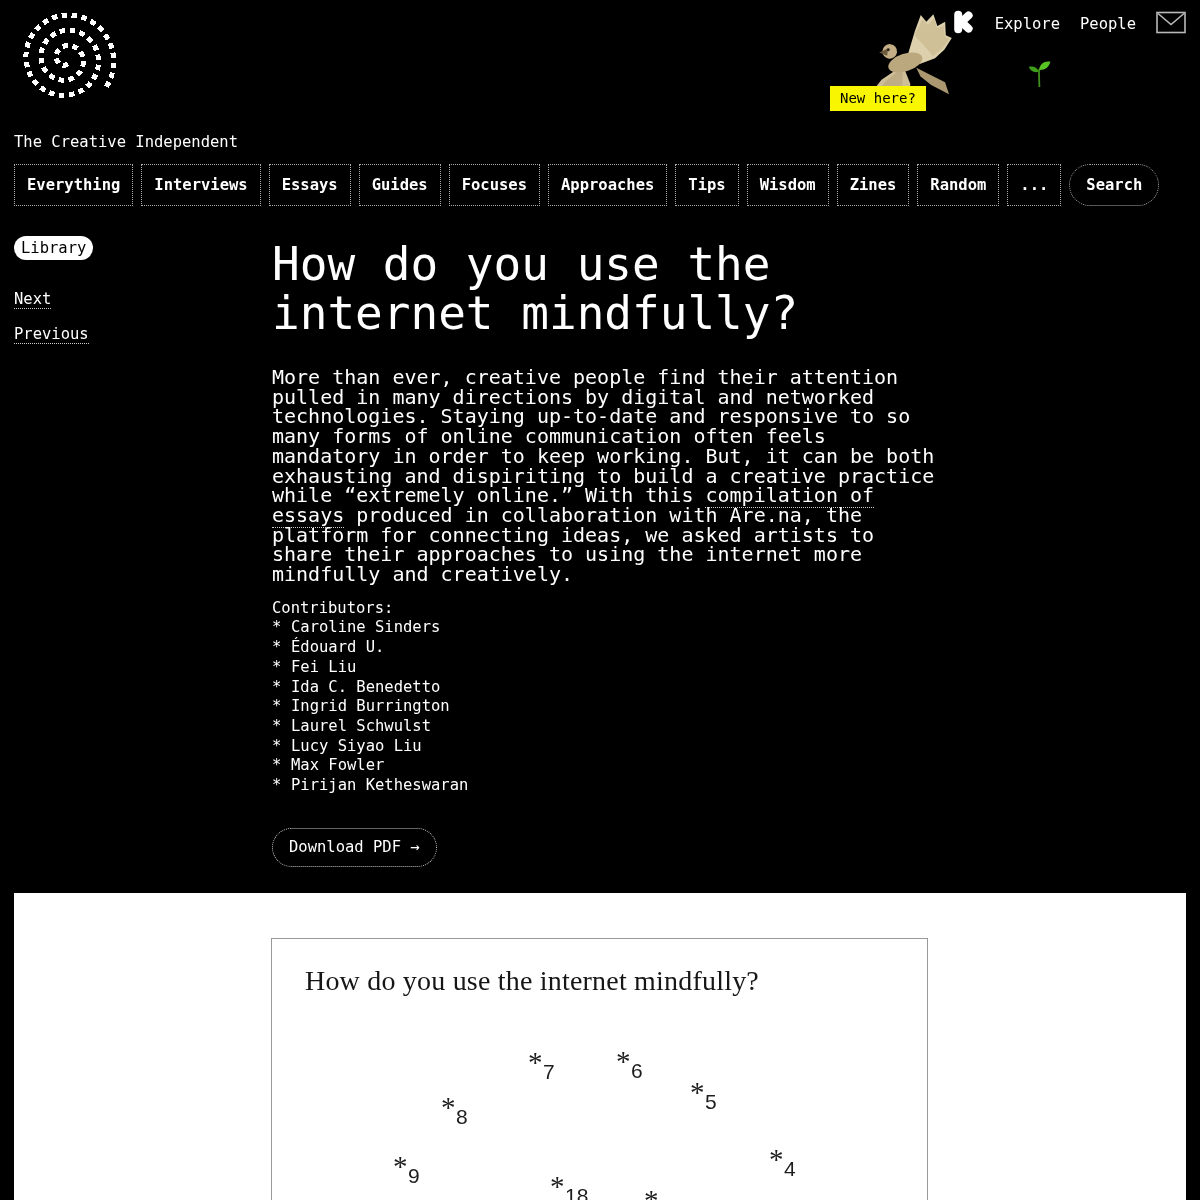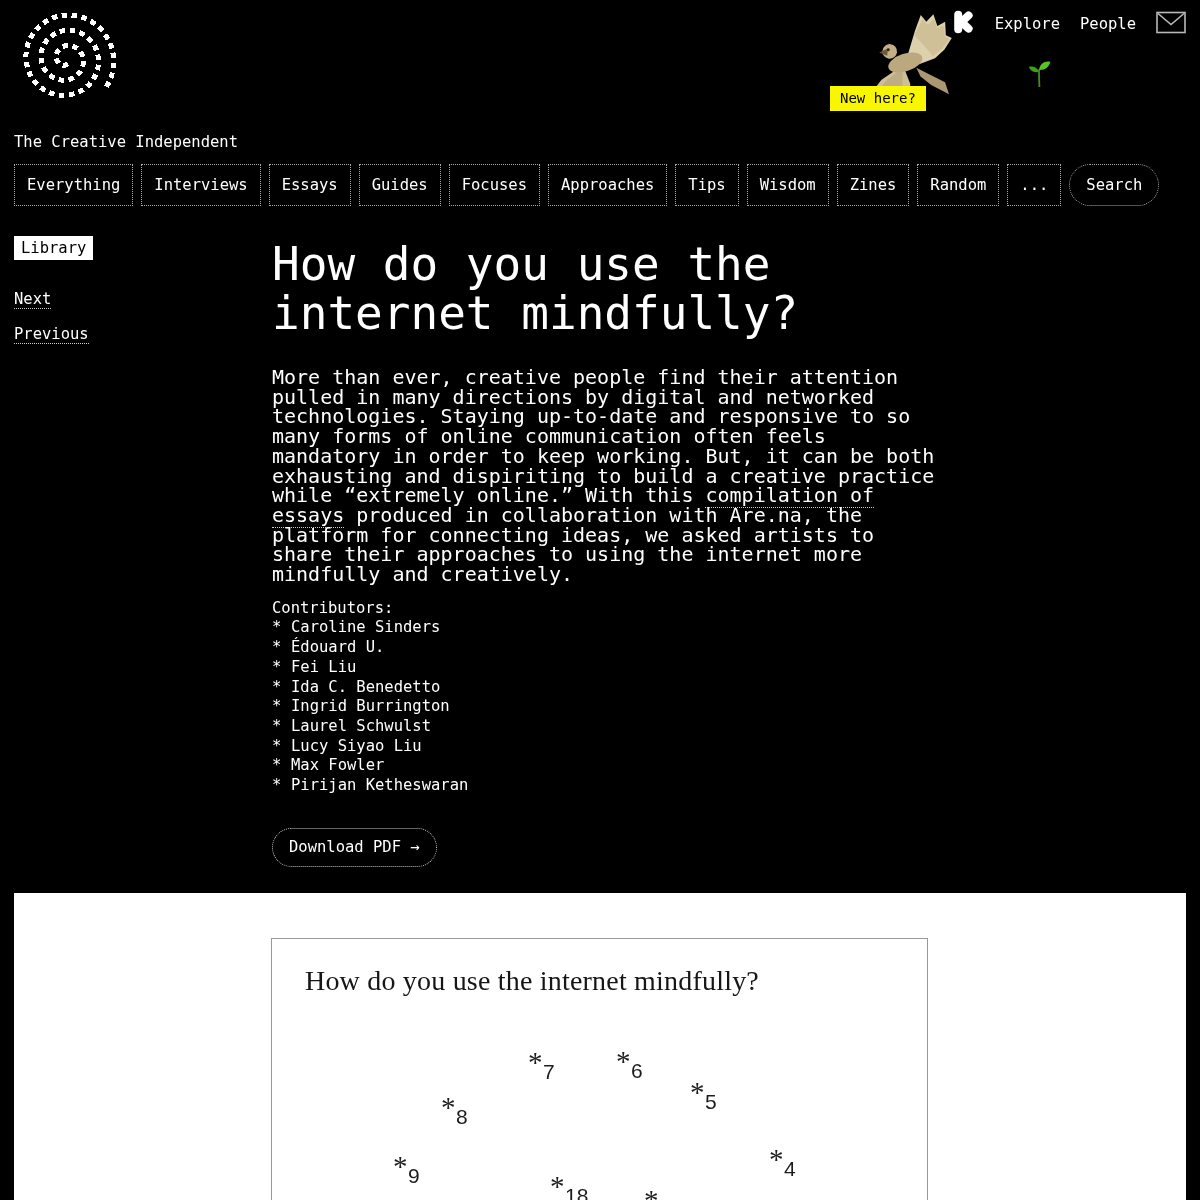--- a/index.html
+++ b/index.html
@@ -34,28 +34,29 @@
   .nav {
     position: absolute; left: 14px; top: 164px; right: 14px;
     display: flex; gap: 8px;
   }
   .nav a {
     display: inline-block;
     border: 1px dotted #a9a9a9;
     padding: 11px 12px;
     font-size: 15.5px; line-height: 18px;
     white-space: nowrap;
+    font-weight: bold;
   }
   .nav a.pill { border-radius: 21px; padding: 11px 16px; border-style: dotted; }
 
   
   .sidebar { position: absolute; left: 14px; top: 236px; font-size: 15.5px; }
   .library-badge {
     display: inline-block; background: #fff; color: #000;
-    padding: 3px 7px; cursor: pointer;
+    padding: 3px 7px; cursor: pointer; border-radius: 12px;
   }
   .pager { margin-top: 15px; }
   .pager a { display: inline-block; border-bottom: 1px dotted #cfcfcf; line-height: 17px; margin-top: 16px; }
   .pager .row { margin-top: 1px; }
 
   
   .main { position: absolute; left: 272px; top: 240px; width: 667px; }
   .page-title {
     font-size: 46px; line-height: 49px; font-weight: normal;
     max-width: 560px; letter-spacing: 0;

